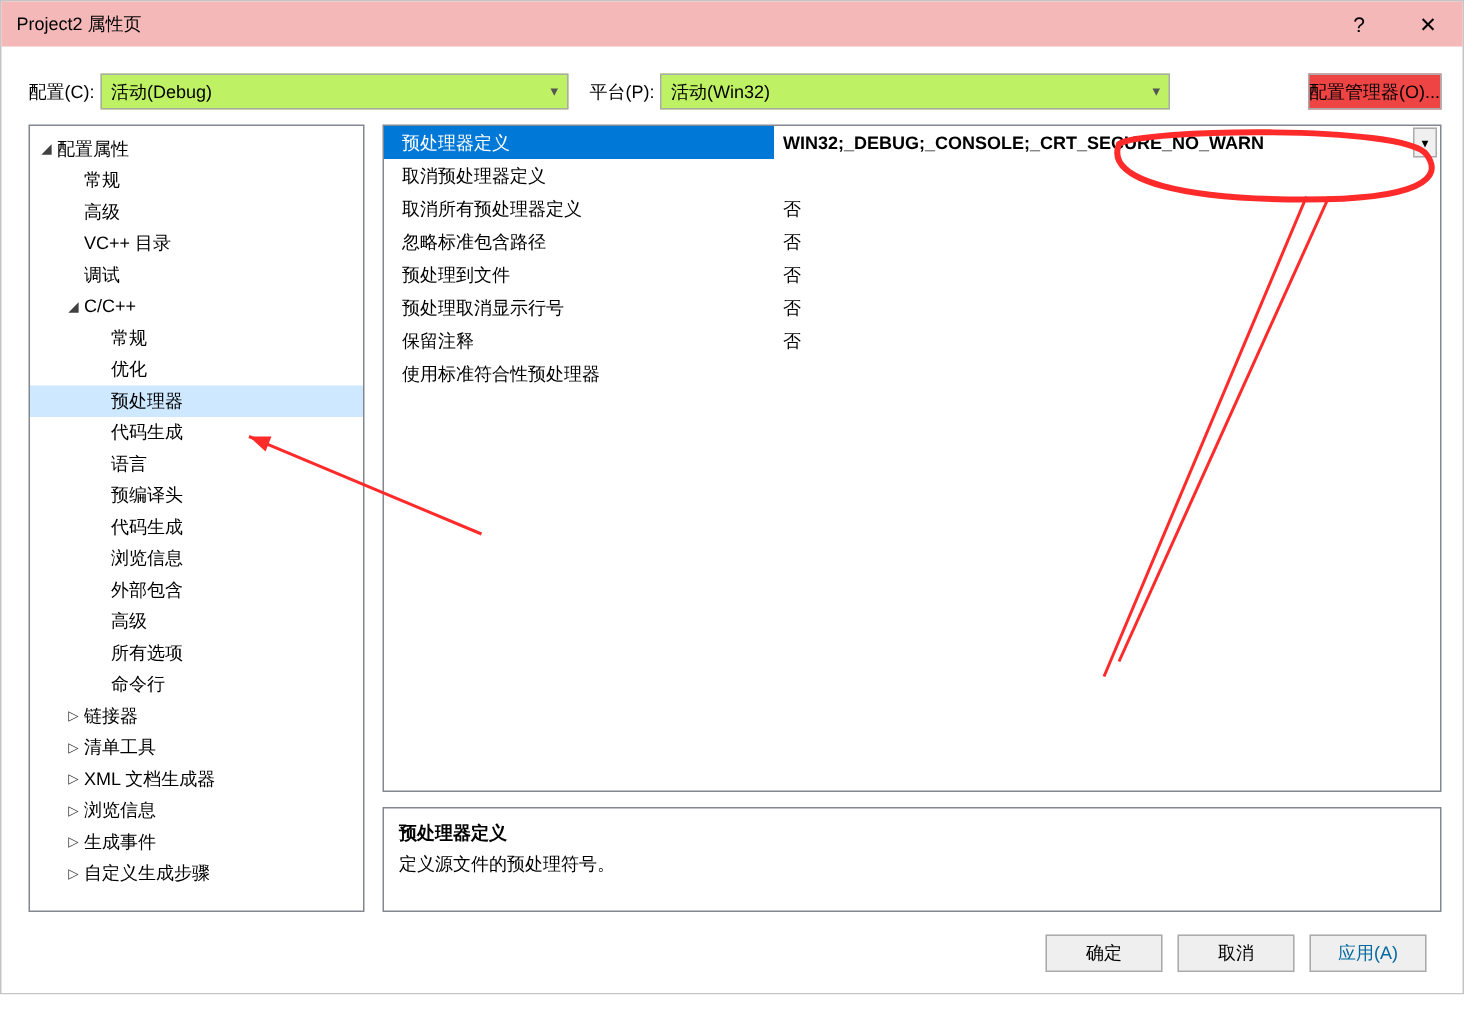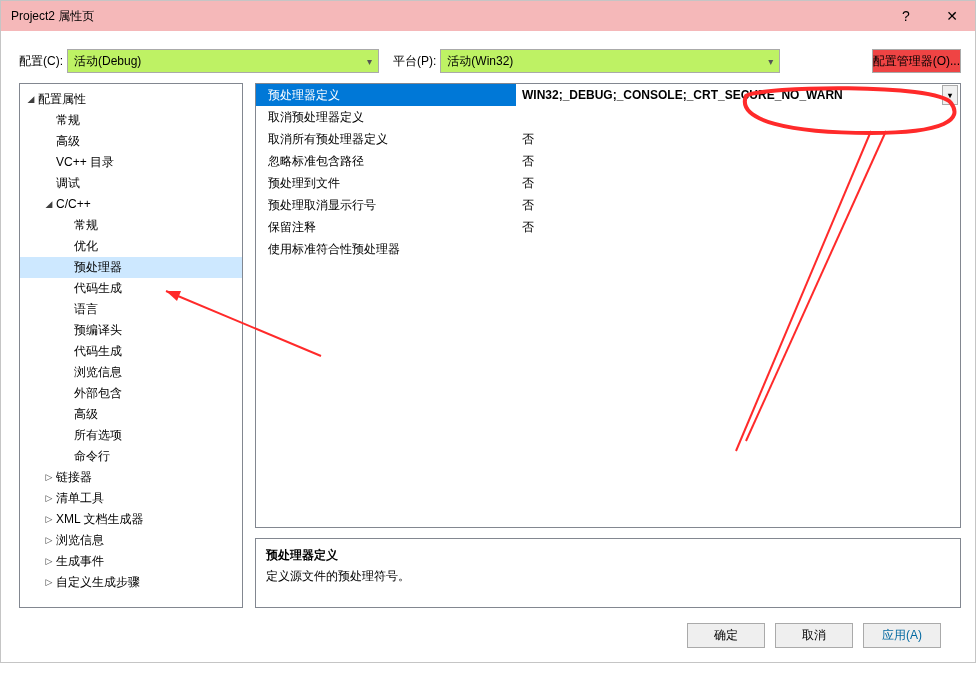--- a/index.html
+++ b/index.html
@@ -29,21 +29,21 @@
   .rightpane { flex: 1; display: flex; flex-direction: column; gap: 10px; min-width: 0; }
   .gridbox { flex: 1; border: 1px solid #828790; background: #fff; min-height: 0; }
   .gridrow { display: flex; height: 22px; align-items: center; }
   .gridrow.sel .c1 { background: #0078d7; color: #fff; }
   .gridrow.sel .c2 { font-weight: bold; }
   .gridrow .c1 { width: 260px; padding-left: 12px; display: flex; align-items: center; height: 100%; }
   .gridrow .c2 { flex: 1; padding-left: 6px; display: flex; align-items: center; height: 100%; min-width: 0; overflow: hidden; white-space: nowrap; }
   .ddbtn { width: 16px; height: 20px; border: 1px solid #aaa; margin-left: auto; margin-right: 2px; background: #f0f0f0; display:flex; align-items:center; justify-content:center; font-size:8px; }
   .descbox { height: 70px; border: 1px solid #828790; padding: 8px 10px; }
   .descbox .t { font-weight: bold; margin-bottom: 4px; }
-  .footer { height: 54px; display: flex; align-items: center; justify-content: flex-end; padding-right: 34px; gap: 10px; }
+  .footer { height: 54px; display: flex; align-items: center; justify-content: flex-end; padding-right: 24px; gap: 10px; }
   .footer .fbtn { width: 78px; height: 25px; border: 1px solid #aaa; background: #efefef; display: flex; align-items: center; justify-content: center; }
   .footer .fbtn.disabled { color: #0369a1; }
   
   .anno { position: absolute; pointer-events: none; }
   .scroll::-webkit-scrollbar { width: 16px; }
   .scroll::-webkit-scrollbar-track { background: #f0f0f0; }
   .scroll::-webkit-scrollbar-thumb { background: #c2c2c2; }
 </style>
 </head>
 <body>

